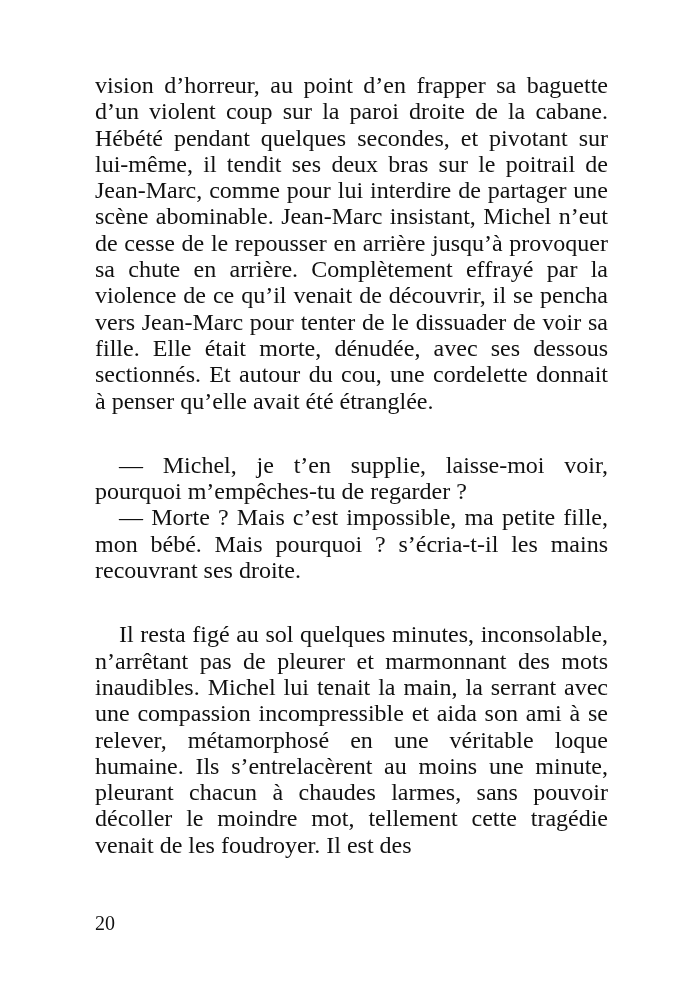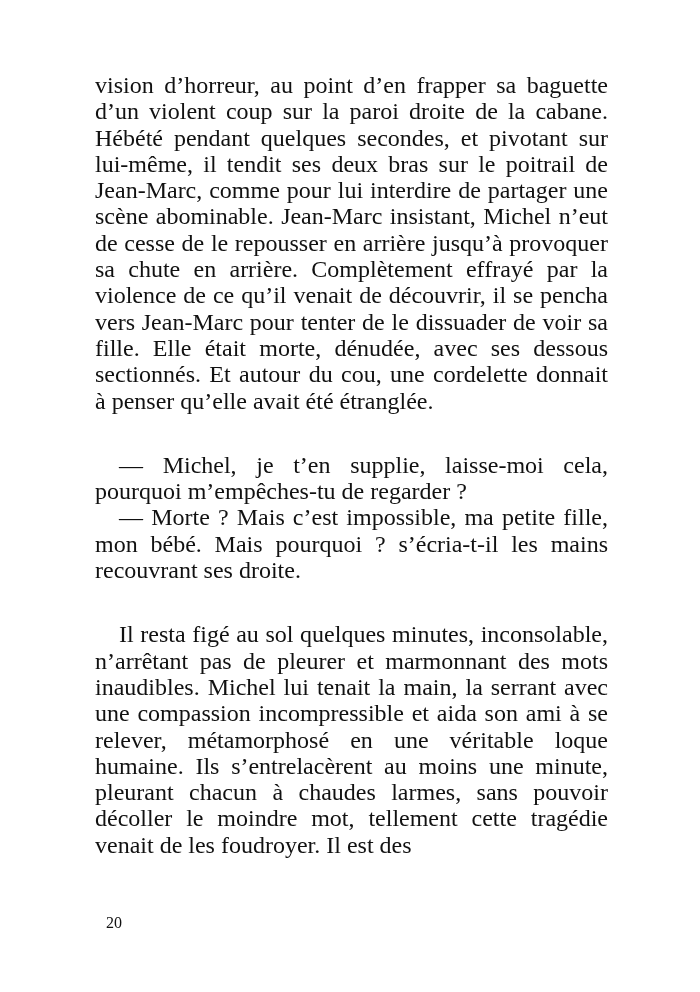--- a/index.html
+++ b/index.html
@@ -32,34 +32,33 @@
     .indent {
       text-indent: 24px;
     }
     .gap {
       height: 38px;
     }
     .page-number {
       position: absolute;
       left: 95px;
       top: 910px;
-      font-size: 16px;
+      font-size: 20px;
       line-height: 26px;
-      margin-left: 11px;
     }
   </style>
 </head>
 <body>
 
 <div class="page">
   <p class="para">vision d’horreur, au point d’en frapper sa baguette d’un violent coup sur la paroi droite de la cabane. Hébété pendant quelques secondes, et pivotant sur lui-même, il tendit ses deux bras sur le poitrail de Jean-Marc, comme pour lui interdire de partager une scène abominable. Jean-Marc insistant, Michel n’eut de cesse de le repousser en arrière jusqu’à provoquer sa chute en arrière. Complètement effrayé par la violence de ce qu’il venait de découvrir, il se pencha vers Jean-Marc pour tenter de le dissuader de voir sa fille. Elle était morte, dénudée, avec ses dessous sectionnés. Et autour du cou, une cordelette donnait à penser qu’elle avait été étranglée.</p>
 
   <div class="gap"></div>
 
-  <p class="para indent">— Michel, je t’en supplie, laisse-moi cela, pourquoi m’empêches-tu de regarder ?</p>
+  <p class="para indent">— Michel, je t’en supplie, laisse-moi voir, pourquoi m’empêches-tu de regarder ?</p>
   <p class="para indent">— Morte ? Mais c’est impossible, ma petite fille, mon bébé. Mais pourquoi ? s’écria-t-il les mains recouvrant ses droite.</p>
 
   <div class="gap"></div>
 
   <p class="para indent">Il resta figé au sol quelques minutes, inconsolable, n’arrêtant pas de pleurer et marmonnant des mots inaudibles. Michel lui tenait la main, la serrant avec une compassion incompressible et aida son ami à se relever, métamorphosé en une véritable loque humaine. Ils s’entrelacèrent au moins une minute, pleurant chacun à chaudes larmes, sans pouvoir décoller le moindre mot, tellement cette tragédie venait de les foudroyer. Il est des</p>
 </div>
 
 <div class="page-number">20</div>
 
 </body></html>

